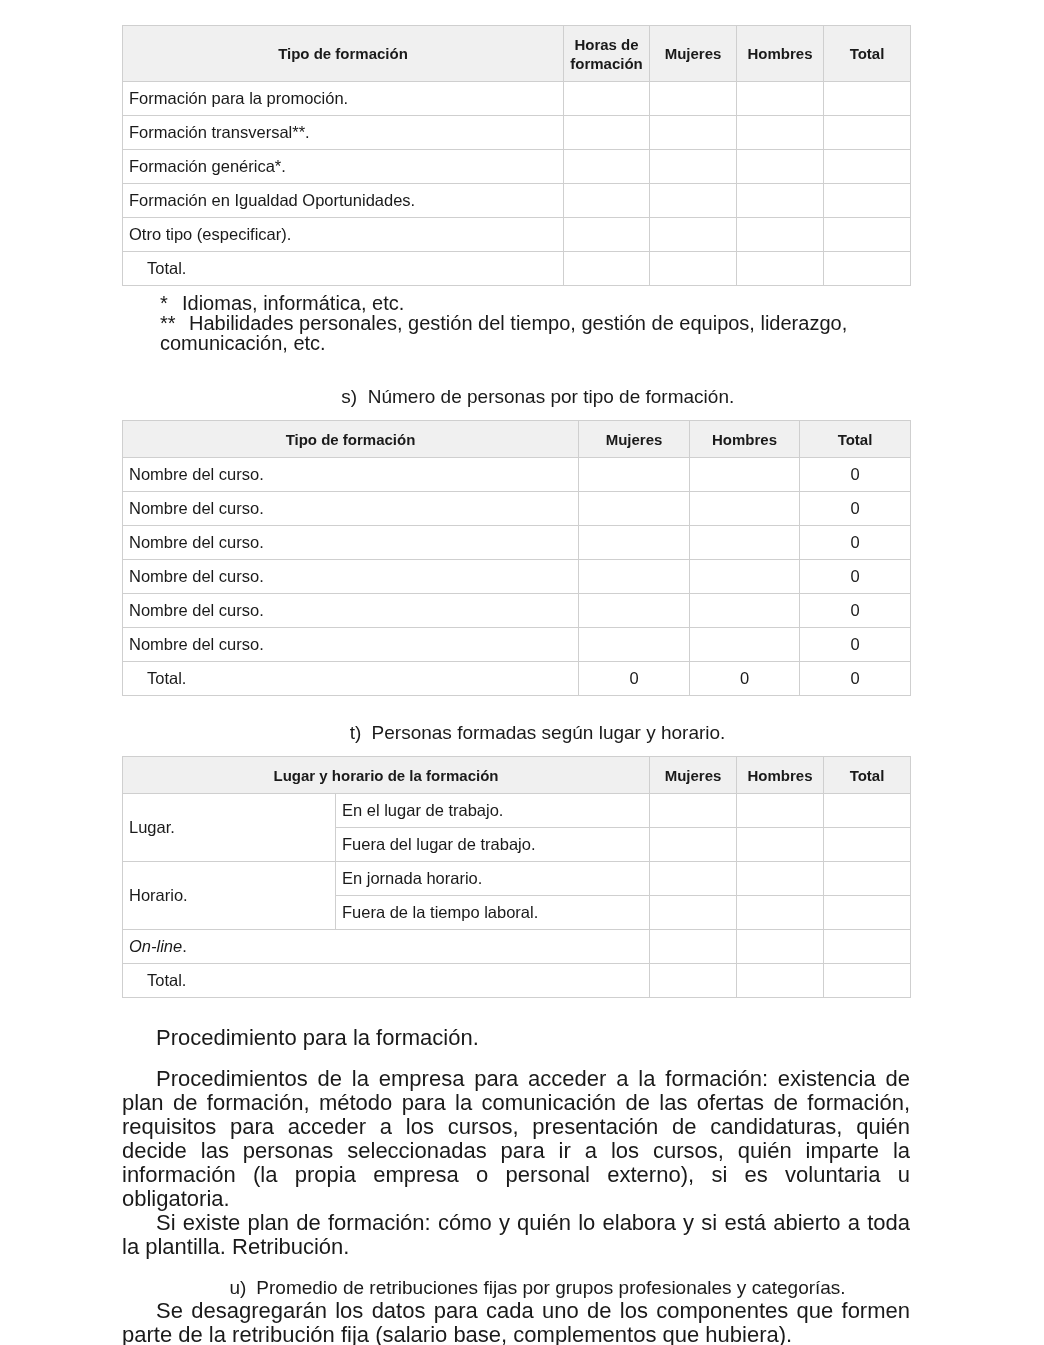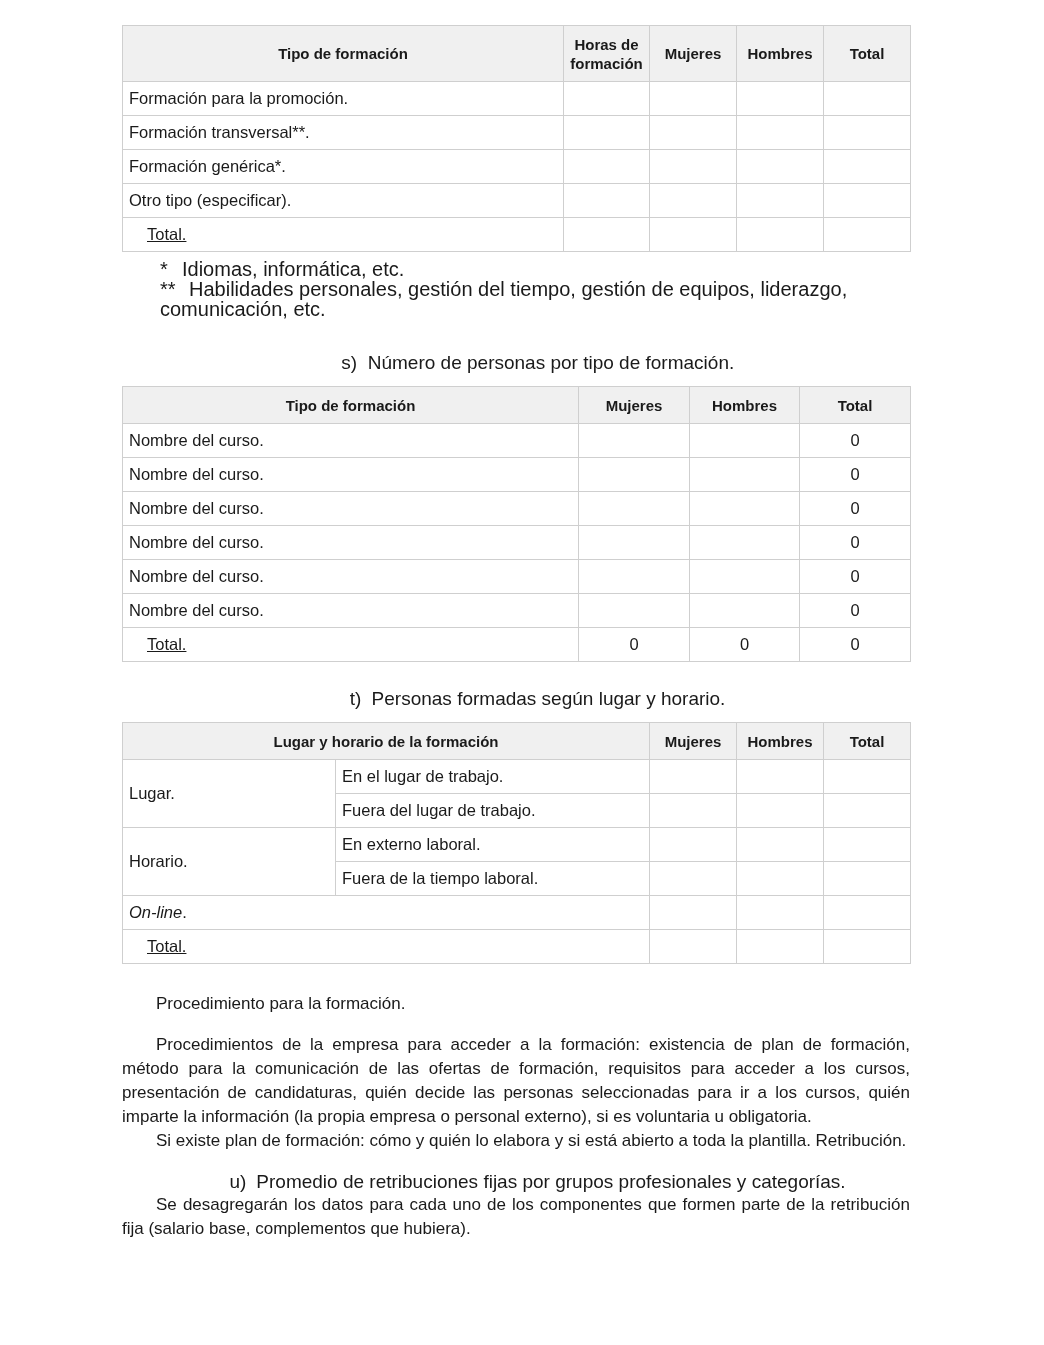--- a/index.html
+++ b/index.html
@@ -3,29 +3,29 @@
 <meta charset="utf-8">
 <style>
   html, body { margin: 0; padding: 0; background: #ffffff; }
   body { width: 1044px; height: 1345px; position: relative; font-family: "Liberation Sans", sans-serif; color: #1a1a1a; }
   .page { position: absolute; left: 122px; top: 25px; width: 788px; }
   table { border-collapse: collapse; width: 788px; table-layout: fixed; font-size: 16.5px; }
   th, td { border: 1px solid #cfcfcf; padding: 0 6px; }
   th { background: #f0f0f0; font-weight: bold; font-size: 15px; text-align: center; color: #1a1a1a; }
   td { height: 33px; }
   td.num { text-align: center; }
-  td.total-label { padding-left: 24px; text-decoration: underline; }
+  td.total-label { padding-left: 24px; }
   .t1 th { height: 55px; line-height: 19px; }
   .t2 th, .t3 th { height: 36px; }
   .notes { font-size: 20px; margin: 7px 0 0 38px; line-height: 20px; }
   .notes .mk { display: inline-block; width: 22px; }
   .notes .mk2 { display: inline-block; width: 29px; }
   .heading { font-size: 19px; margin: 0; padding-left: 33px; text-align: center; }
   .heading .lt { display: inline-block; width: 37px; }
-  .para { font-size: 17px; line-height: 24px; text-align: justify; margin: 0; }
+  .para { font-size: 22px; line-height: 24px; text-align: justify; margin: 0; }
   .indent { text-indent: 34px; }
   em { font-style: italic; }
 </style>
 </head>
 <body>
 
 <div class="page">
 
   <table class="t1">
     <colgroup>
@@ -52,20 +52,27 @@
     </tr>
     <tr>
       <td>Formación transversal**.</td>
       <td class="num"></td>
       <td class="num"></td>
       <td class="num"></td>
       <td class="num"></td>
     </tr>
     <tr>
       <td>Formación genérica*.</td>
+      <td class="num"></td>
+      <td class="num"></td>
+      <td class="num"></td>
+      <td class="num"></td>
+    </tr>
+    <tr>
+      <td>Formación en Igualdad Oportunidades.</td>
       <td class="num"></td>
       <td class="num"></td>
       <td class="num"></td>
       <td class="num"></td>
     </tr>
     <tr>
       <td>Otro tipo (especificar).</td>
       <td class="num"></td>
       <td class="num"></td>
       <td class="num"></td>
@@ -172,21 +179,21 @@
       <td></td>
     </tr>
     <tr>
       <td>Fuera del lugar de trabajo.</td>
       <td></td>
       <td></td>
       <td></td>
     </tr>
     <tr>
       <td rowspan="2">Horario.</td>
-      <td>En externo laboral.</td>
+      <td>En jornada horario.</td>
       <td></td>
       <td></td>
       <td></td>
     </tr>
     <tr>
       <td>Fuera de la tiempo laboral.</td>
       <td></td>
       <td></td>
       <td></td>
     </tr>

